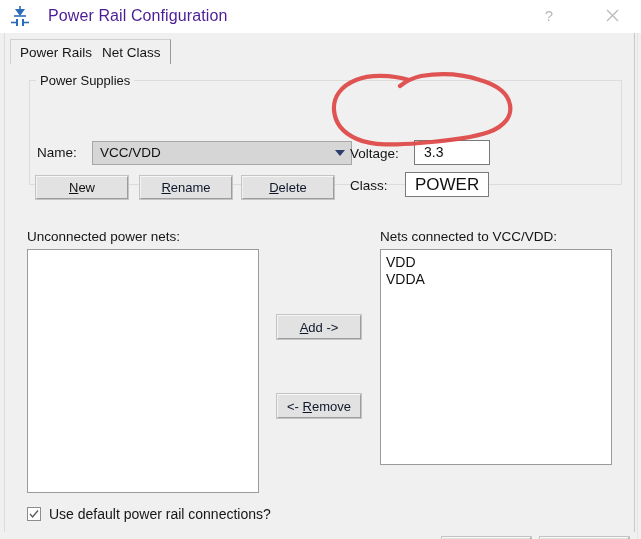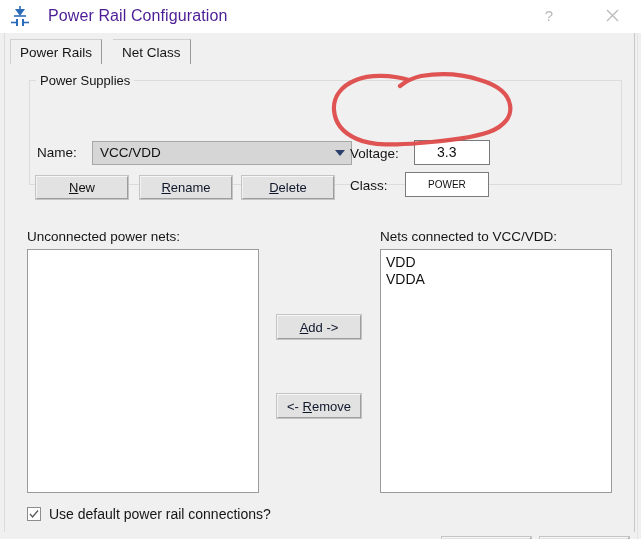--- a/index.html
+++ b/index.html
@@ -103,21 +103,21 @@
   .tab.selected {
     border-left: 1px solid #d0d0d0;
     border-top: 1px solid #d0d0d0;
     border-right: 1px solid #9a9a9a;
   }
   .tab.normal {
     border-top: 1px solid #d0d0d0;
     border-right: 1px solid #9a9a9a;
   }
   #tab0 { left: 0px; }
-  #tab1 { left: 103px; }
+  #tab1 { left: 83px; }
 
   
   .groupbox {
     position: absolute;
     left: 29px; top: 47px;
     width: 591px; height: 103px;
     border: 1px solid #dcdcdc;
     background: transparent;
   }
   .groupbox-label {
@@ -188,38 +188,38 @@
 
   
   .field {
     position: absolute;
     height: 25px;
     background: #ffffff;
     border: 1px solid #7a7a7a;
     box-sizing: border-box;
     font-size: 14px;
     color: #111;
-    padding-left: 22px;
+    padding-left: 9px;
     line-height: 23px;
     white-space: nowrap;
     overflow: hidden;
   }
   #field-voltage { left: 414px; top: 107px; width: 76px; }
-  #field-class   { left: 405px; top: 139px; width: 84px; font-size: 10px; }
+  #field-class   { left: 405px; top: 139px; width: 84px; font-size: 17px; }
 
   
   .listbox {
     position: absolute;
     background: #ffffff;
     border: 1px solid #9b9b9b;
     box-sizing: border-box;
     overflow: hidden;
   }
   #list-unconnected { left: 27px;  top: 216px; width: 232px; height: 244px; }
-  #list-connected   { left: 380px; top: 216px; width: 232px; height: 244px; }
+  #list-connected   { left: 380px; top: 216px; width: 232px; height: 216px; }
   .list-item {
     font-size: 14px;
     color: #111;
     padding: 0 5px;
     line-height: 17px;
     white-space: nowrap;
   }
   .list-inner { padding-top: 4px; }
 
   

